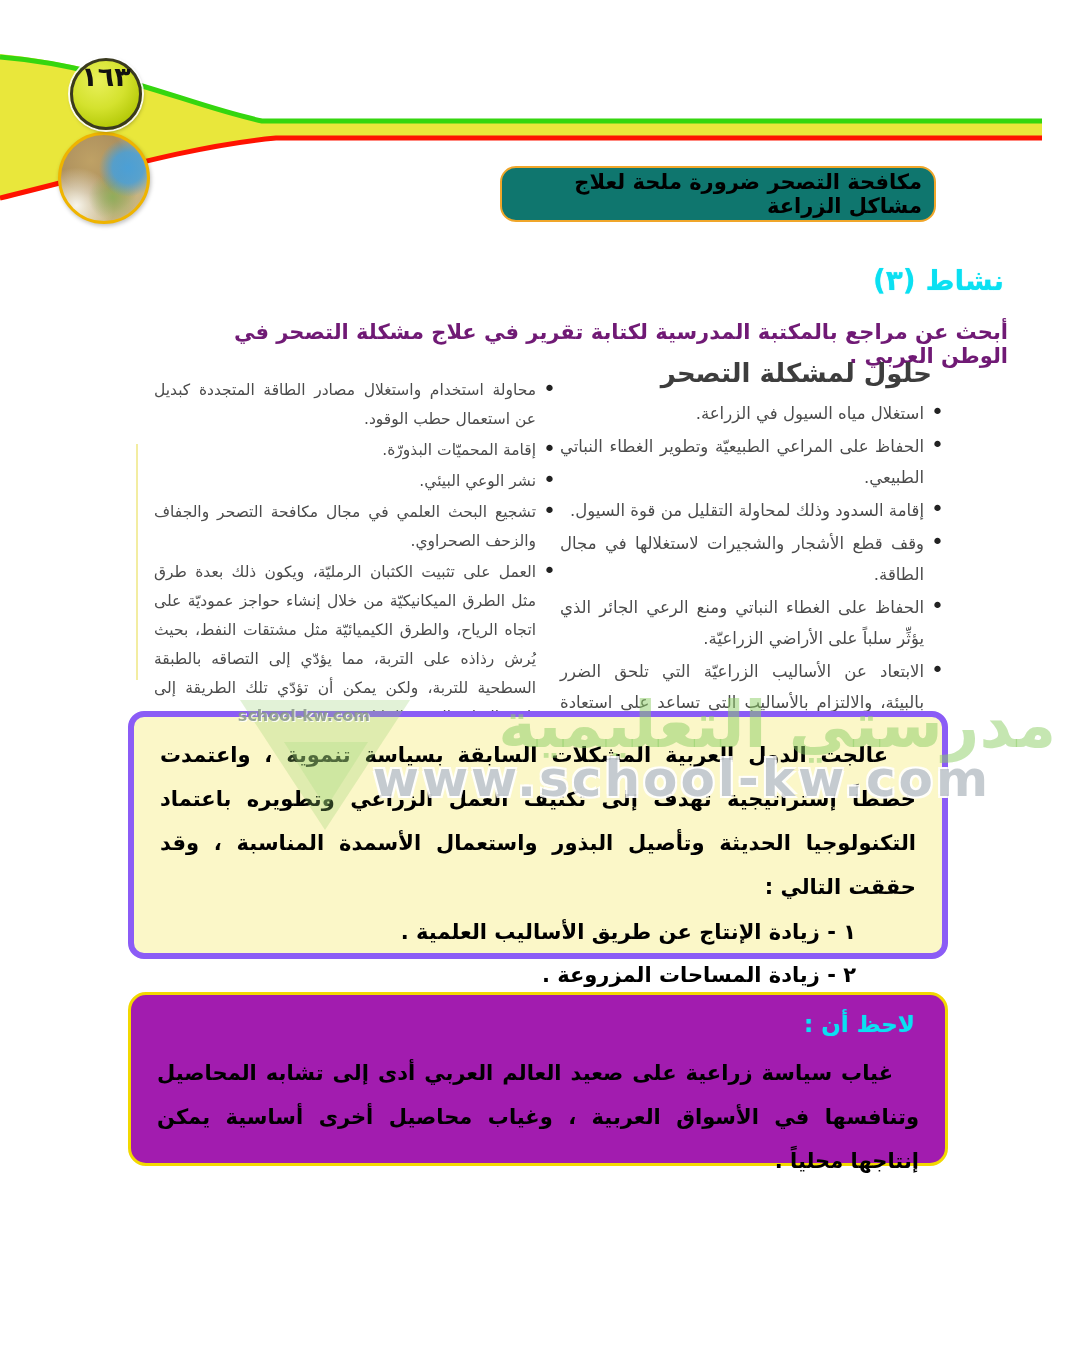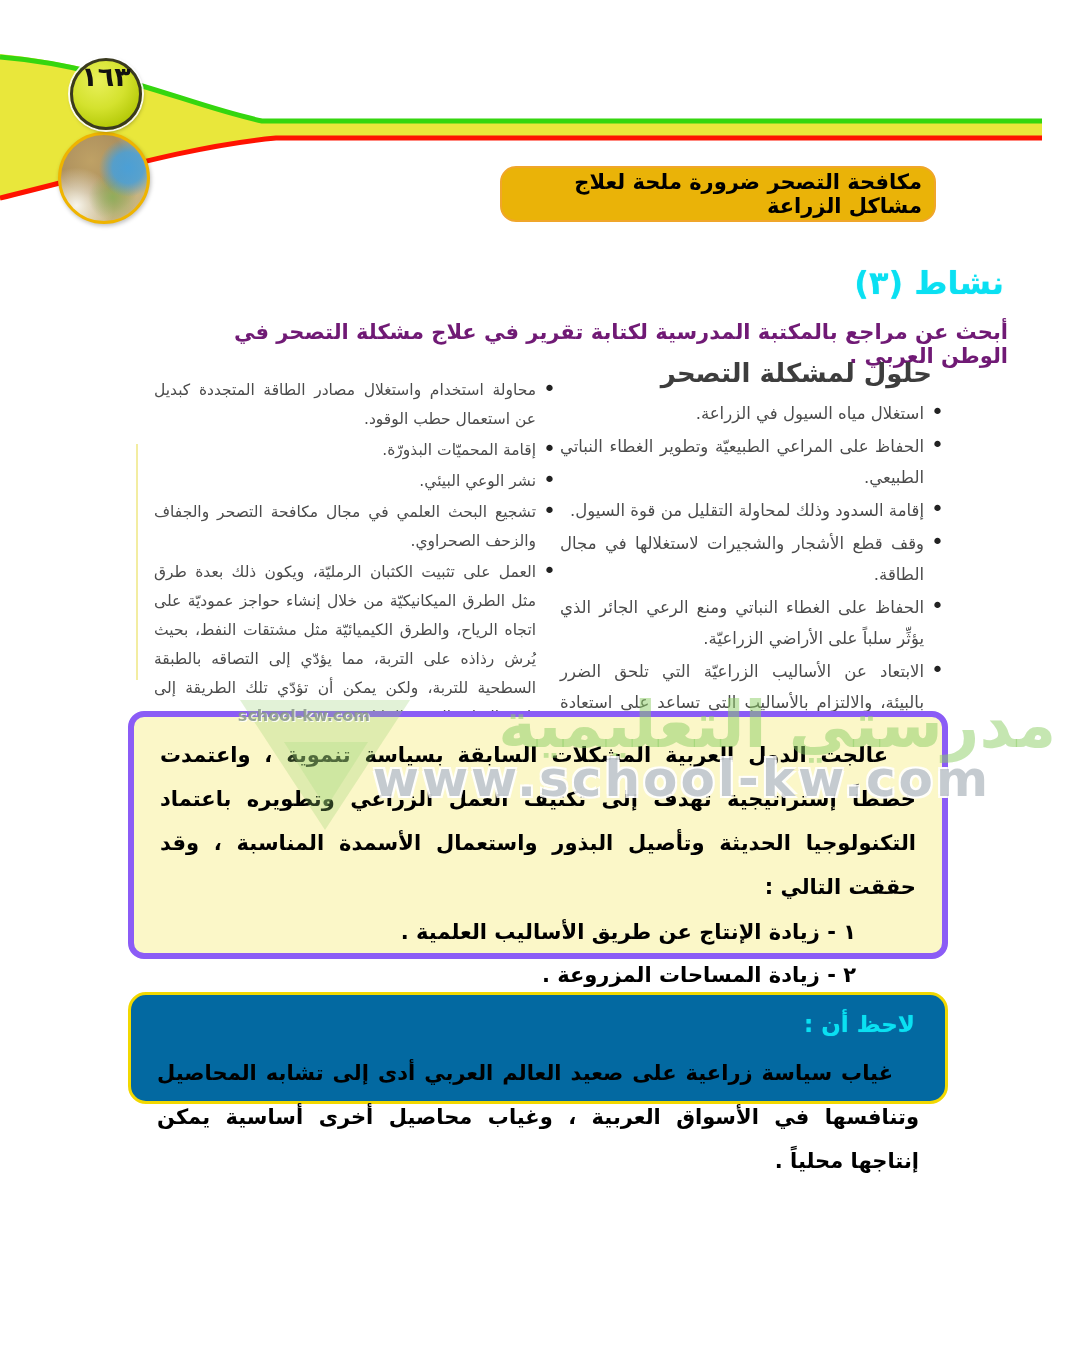--- a/index.html
+++ b/index.html
@@ -26,28 +26,28 @@
       radial-gradient(circle at 78% 38%, rgba(70,160,220,.95) 0%, rgba(70,160,220,.85) 18%, rgba(70,160,220,0) 34%),
       radial-gradient(circle at 60% 72%, rgba(140,175,90,.9) 0%, rgba(140,175,90,0) 30%),
       radial-gradient(circle at 18% 82%, rgba(248,246,238,.98) 0%, rgba(248,246,238,0) 38%),
       radial-gradient(circle at 35% 30%, rgba(190,160,100,.95) 0%, rgba(170,140,90,.9) 40%, rgba(200,180,130,.9) 70%),
       #c9b47e;
     box-shadow:1px 2px 4px rgba(0,0,0,.25);
   }
   
   .title-box{
     position:absolute;top:166px;left:500px;width:436px;height:56px;
-    background:#eab308;border:2px solid #f0a62a;border-radius:16px;
+    background:#0f766e;border:2px solid #f0a62a;border-radius:16px;
     display:flex;align-items:center;justify-content:center;z-index:4;
     font-size:21px;font-weight:bold;color:#000;padding:0 12px;box-sizing:border-box;
   }
   
   .activity-heading{
     position:absolute;top:264px;right:66px;
-    font-size:32px;font-weight:bold;color:#0ae0f2;
+    font-size:28px;font-weight:bold;color:#0ae0f2;
     text-shadow:0 0 1px rgba(10,224,242,.6);
   }
   .activity-body{
     position:absolute;top:320px;right:62px;width:826px;
     font-size:21px;font-weight:bold;color:#701a75;text-align:right;
   }
   
   .solutions-heading{
     position:absolute;top:358px;right:138px;
     font-size:26px;font-weight:bold;color:#3d3d3d;letter-spacing:.5px;
@@ -67,22 +67,22 @@
     background:#fbf7c8;border:6px solid #8b5cf6;border-radius:16px;
     padding:16px 26px 10px 26px;z-index:2;
   }
   .strategy-par{
     font-size:21px;font-weight:bold;color:#000;line-height:44px;
     text-align:justify;text-indent:28px;margin:0;
   }
   .strategy-items{margin:2px 60px 0 0;padding:0;list-style:none;}
   .strategy-items li{font-size:21px;font-weight:bold;color:#000;line-height:43px;}
   .note-box{
-    position:absolute;top:992px;left:128px;width:820px;height:112px;box-sizing:border-box;
-    background:#0369a1;border:3px solid #f2d800;border-radius:18px;
+    position:absolute;top:992px;left:128px;width:820px;height:174px;box-sizing:border-box;
+    background:#a21caf;border:3px solid #f2d800;border-radius:18px;
     padding:12px 26px;z-index:2;
   }
   .note-heading{
     font-size:23px;font-weight:bold;color:#0ae0f2;margin:4px 4px 14px 0;
     text-shadow:0 0 1px rgba(10,224,242,.6);
   }
   .note-body{
     font-size:21px;font-weight:bold;color:#000;line-height:44px;
     text-align:justify;text-indent:26px;margin:0;
   }

